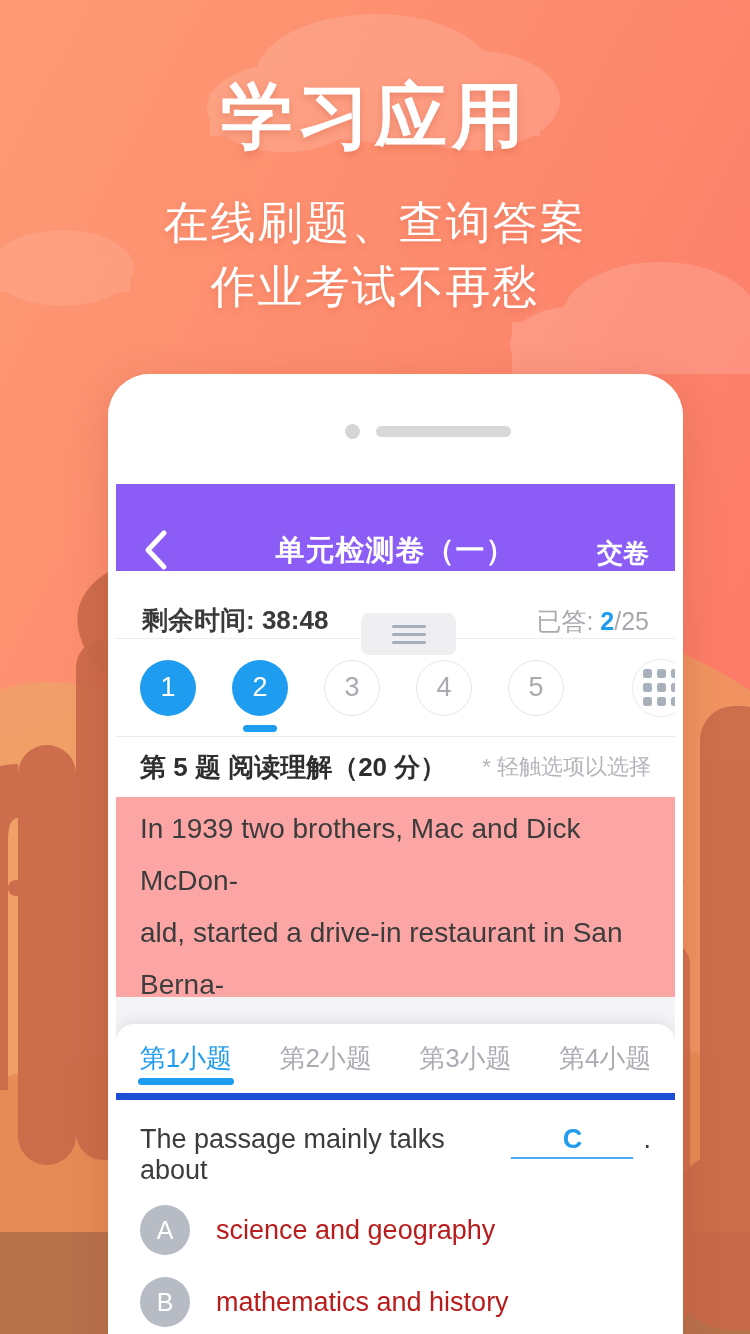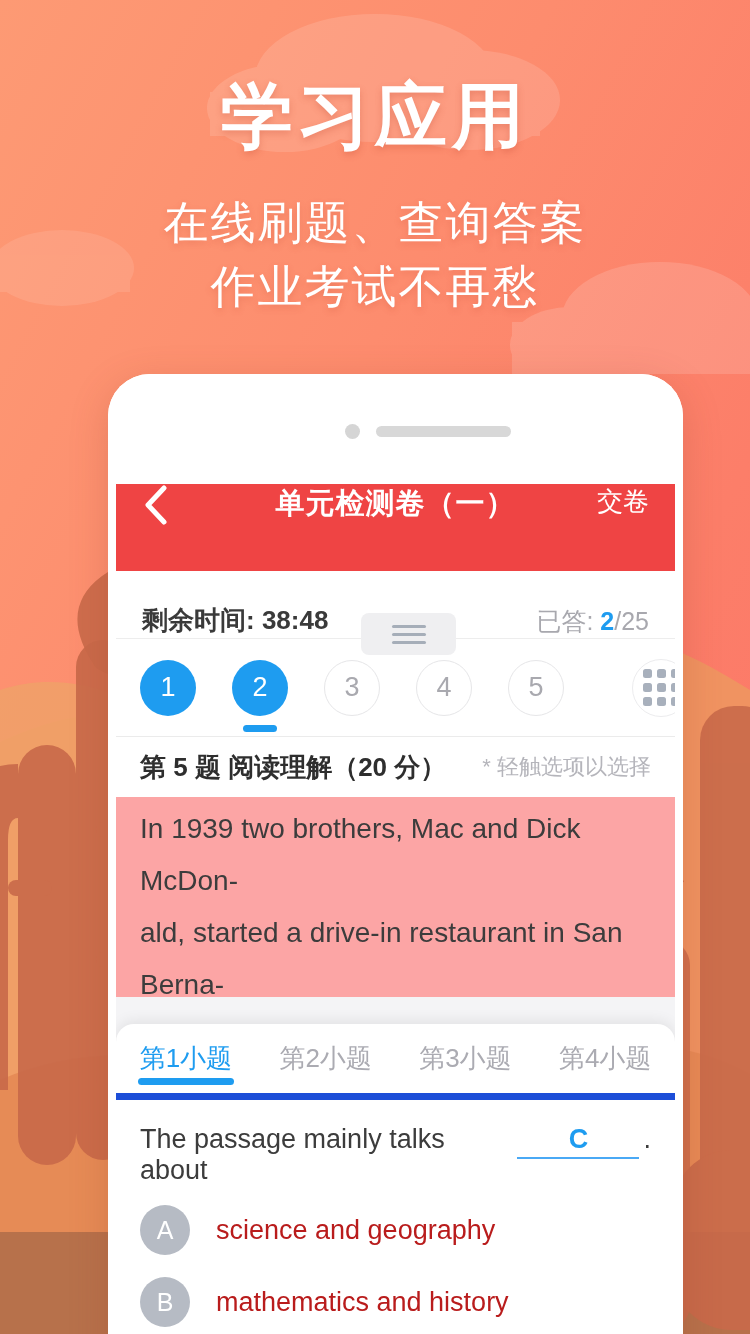--- a/index.html
+++ b/index.html
@@ -62,36 +62,36 @@
 
   .screen {
     position:absolute; left:8px; top:110px;
     width:559px; height:880px;
     background:#F4F4F6;
     overflow:hidden;
   }
 
   
   .navbar {
-    height:87px; background:#ef4444;
-    display:flex; align-items:flex-start; position:relative;
+    height:87px; background:#8b5cf6;
+    display:flex; align-items:flex-end; position:relative;
   }
   .nav-back {
     width:70px; display:flex; align-items:center; justify-content:center;
     padding-left:8px;
   }
   .nav-back svg { display:block; }
   .nav-title {
     position:absolute; left:0; right:0; text-align:center;
     font-size:29px; color:#FFFFFF; font-weight:bold; letter-spacing:1px;
     pointer-events:none;
   }
   .nav-submit {
     margin-left:auto; margin-right:26px;
-    font-size:26px; color:#FFFFFF; position:relative; z-index:2;
+    font-size:26px; color:#FFFFFF; position:relative; z-index:2;font-weight:bold;
   }
 
   
   .statusrow {
     height:68px; background:#FFFFFF;
     display:flex; align-items:flex-end; justify-content:space-between;
     padding:0 26px; border-bottom:1px solid #EDEDED;
   }
   .status-left { font-size:26px; color:#3A3A3A; font-weight:bold; }
   .status-right { font-size:25px; color:#A8A8AE;margin-left:23px; }
@@ -176,21 +176,21 @@
     display:flex; align-items:center; justify-content:center;
   }
   .tab.active { color:#1E9CF0; }
   .tab.active::after {
     content:""; position:absolute; left:50%; bottom:8px;
     transform:translateX(-50%);
     width:96px; height:7px; border-radius:4px; background:#1E9CF0;
   }
   .qtext {
     padding:24px 24px 8px 24px;
-    font-size:27px; color:#3C3C3C; display:flex; align-items:baseline;
+    font-size:27px; color:#3C3C3C; display:flex; align-items:baseline;gap:6px;
   }
   .blank {
     display:inline-block; min-width:122px; text-align:center;
     border-bottom:2px solid #4AA9F5; color:#1E9CF0; font-weight:bold;
     margin:0 4px; padding-bottom:2px; font-size:27px;
   }
   .opt {
     display:flex; align-items:center; padding:11px 24px;
   }
   .opt-badge {

